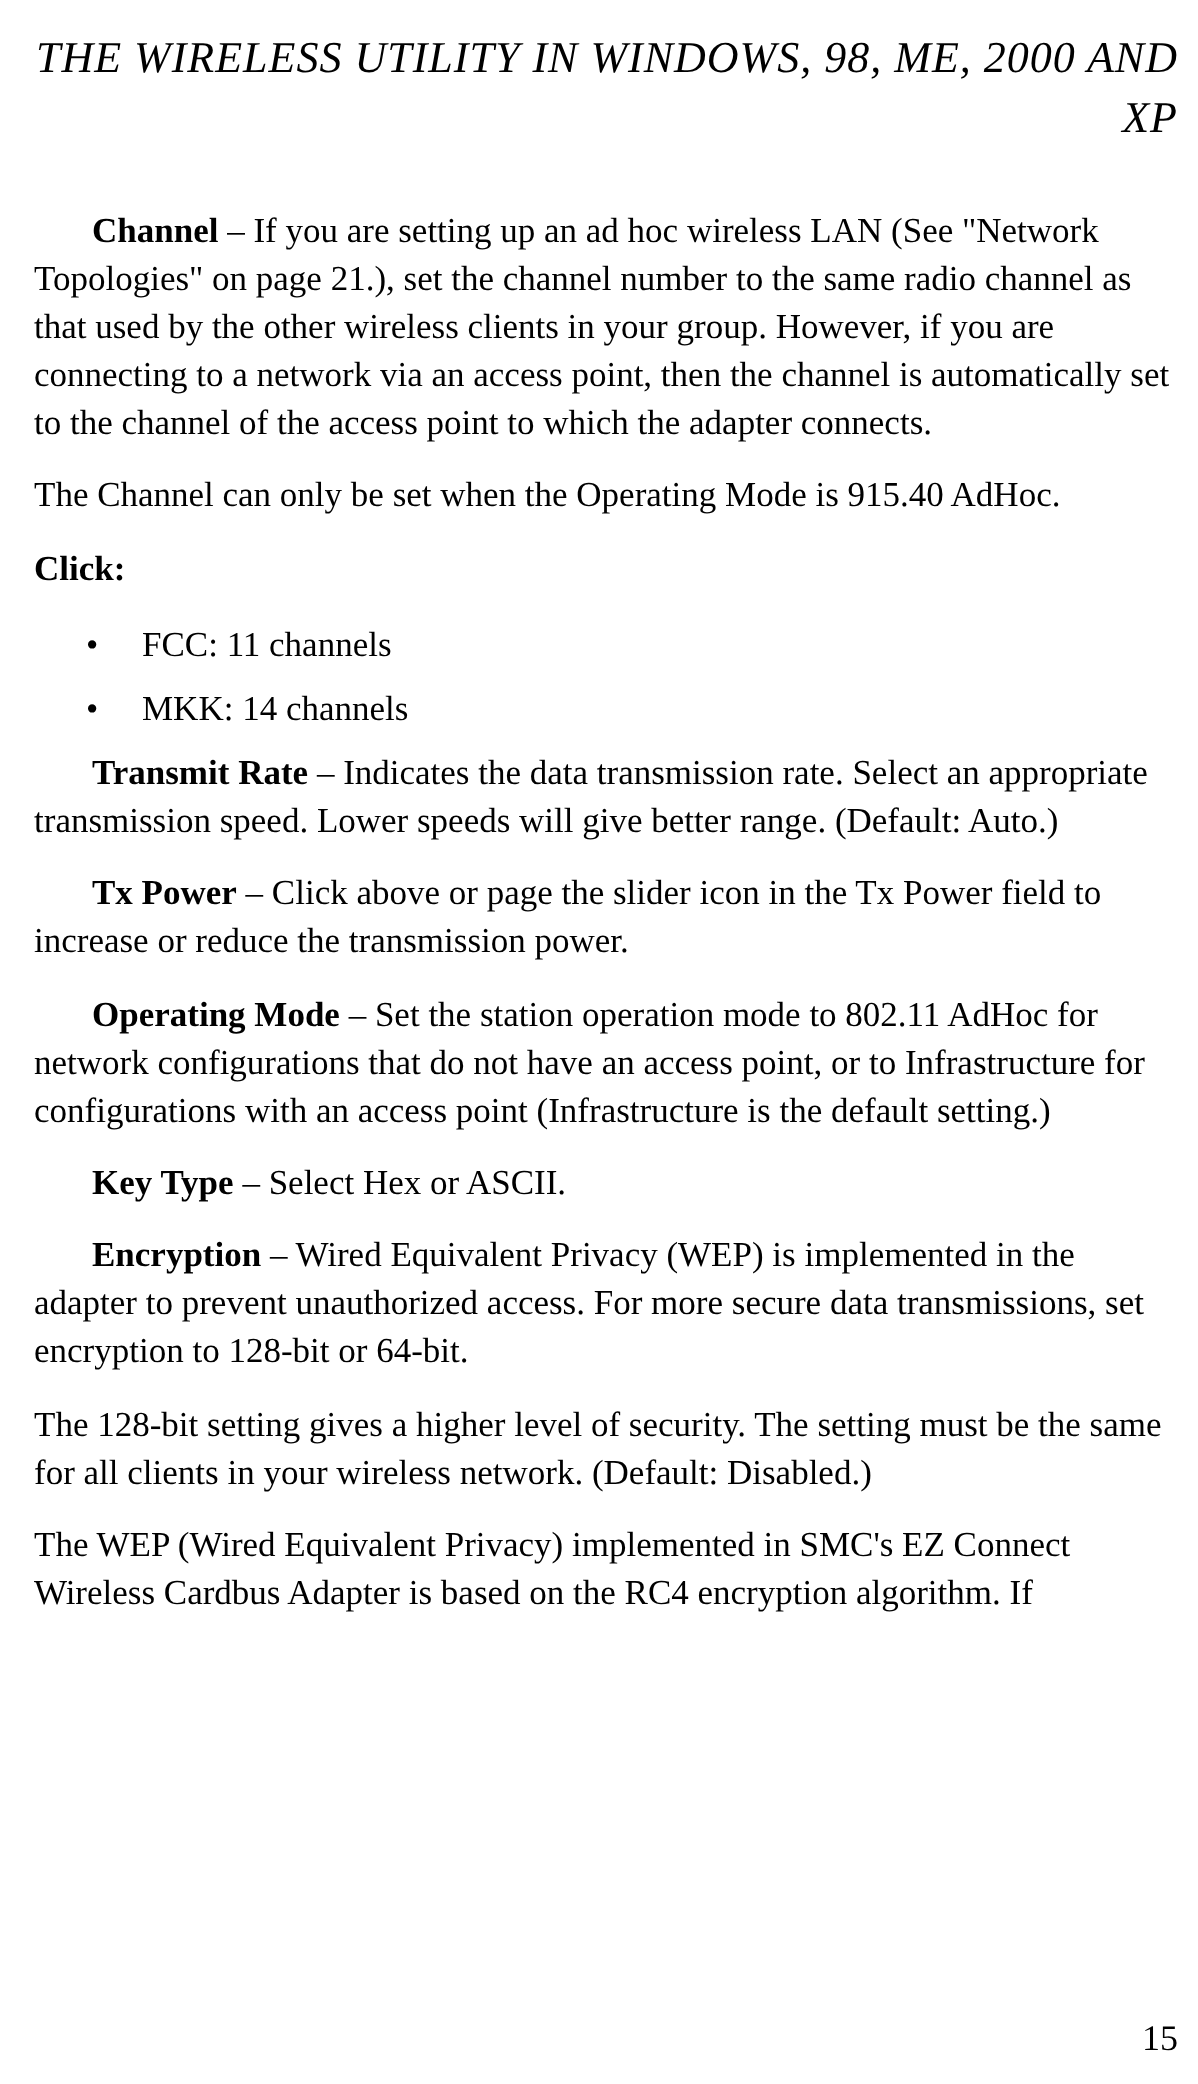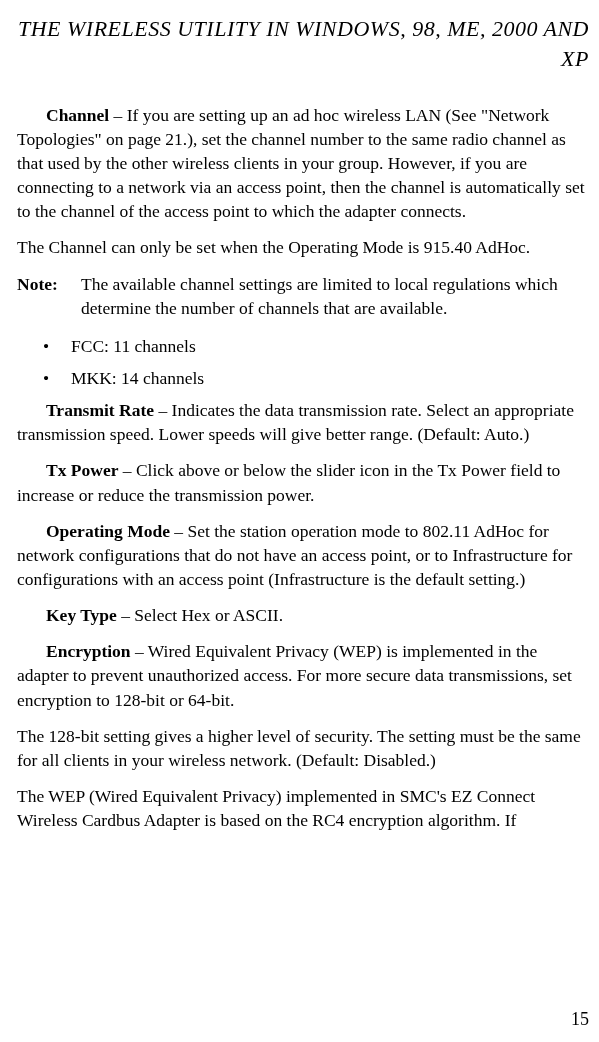--- a/index.html
+++ b/index.html
@@ -78,35 +78,34 @@
 
 <div class="running-header">THE WIRELESS UTILITY IN WINDOWS, 98, ME, 2000 AND XP</div>
 
 <p class="para">
   <span class="bold-label">Channel</span><span> – If you are setting up an ad hoc wireless LAN (See "Network Topologies" on page 21.), set the channel number to the same radio channel as that used by the other wireless clients in your group. However, if you are connecting to a network via an access point, then the channel is automatically set to the channel of the access point to which the adapter connects.</span>
 </p>
 
 <p class="para">The Channel can only be set when the Operating Mode is 915.40 AdHoc.</p>
 
 <div class="note-block">
-  <div class="note-label">Note:</div>
-  <div class="note-text">The available channel settings are limited to local regulations which determine the number of channels that are available.</div>
+  <div class="note-label">Click:</div>
 </div>
 
 <ul class="bullet-list">
   <li>FCC: 11 channels</li>
   <li>MKK: 14 channels</li>
 </ul>
 
 <p class="para">
   <span class="bold-label">Transmit Rate</span><span> – Indicates the data transmission rate. Select an appropriate transmission speed. Lower speeds will give better range. (Default: Auto.)</span>
 </p>
 
 <p class="para">
-  <span class="bold-label">Tx Power</span><span> – Click above or below the slider icon in the Tx Power field to increase or reduce the transmission power.</span>
+  <span class="bold-label">Tx Power</span><span> – Click above or page the slider icon in the Tx Power field to increase or reduce the transmission power.</span>
 </p>
 
 <p class="para">
   <span class="bold-label">Operating Mode</span><span> – Set the station operation mode to 802.11 AdHoc for network configurations that do not have an access point, or to Infrastructure for configurations with an access point (Infrastructure is the default setting.)</span>
 </p>
 
 <p class="para">
   <span class="bold-label">Key Type</span><span> – Select Hex or ASCII.</span>
 </p>
 

